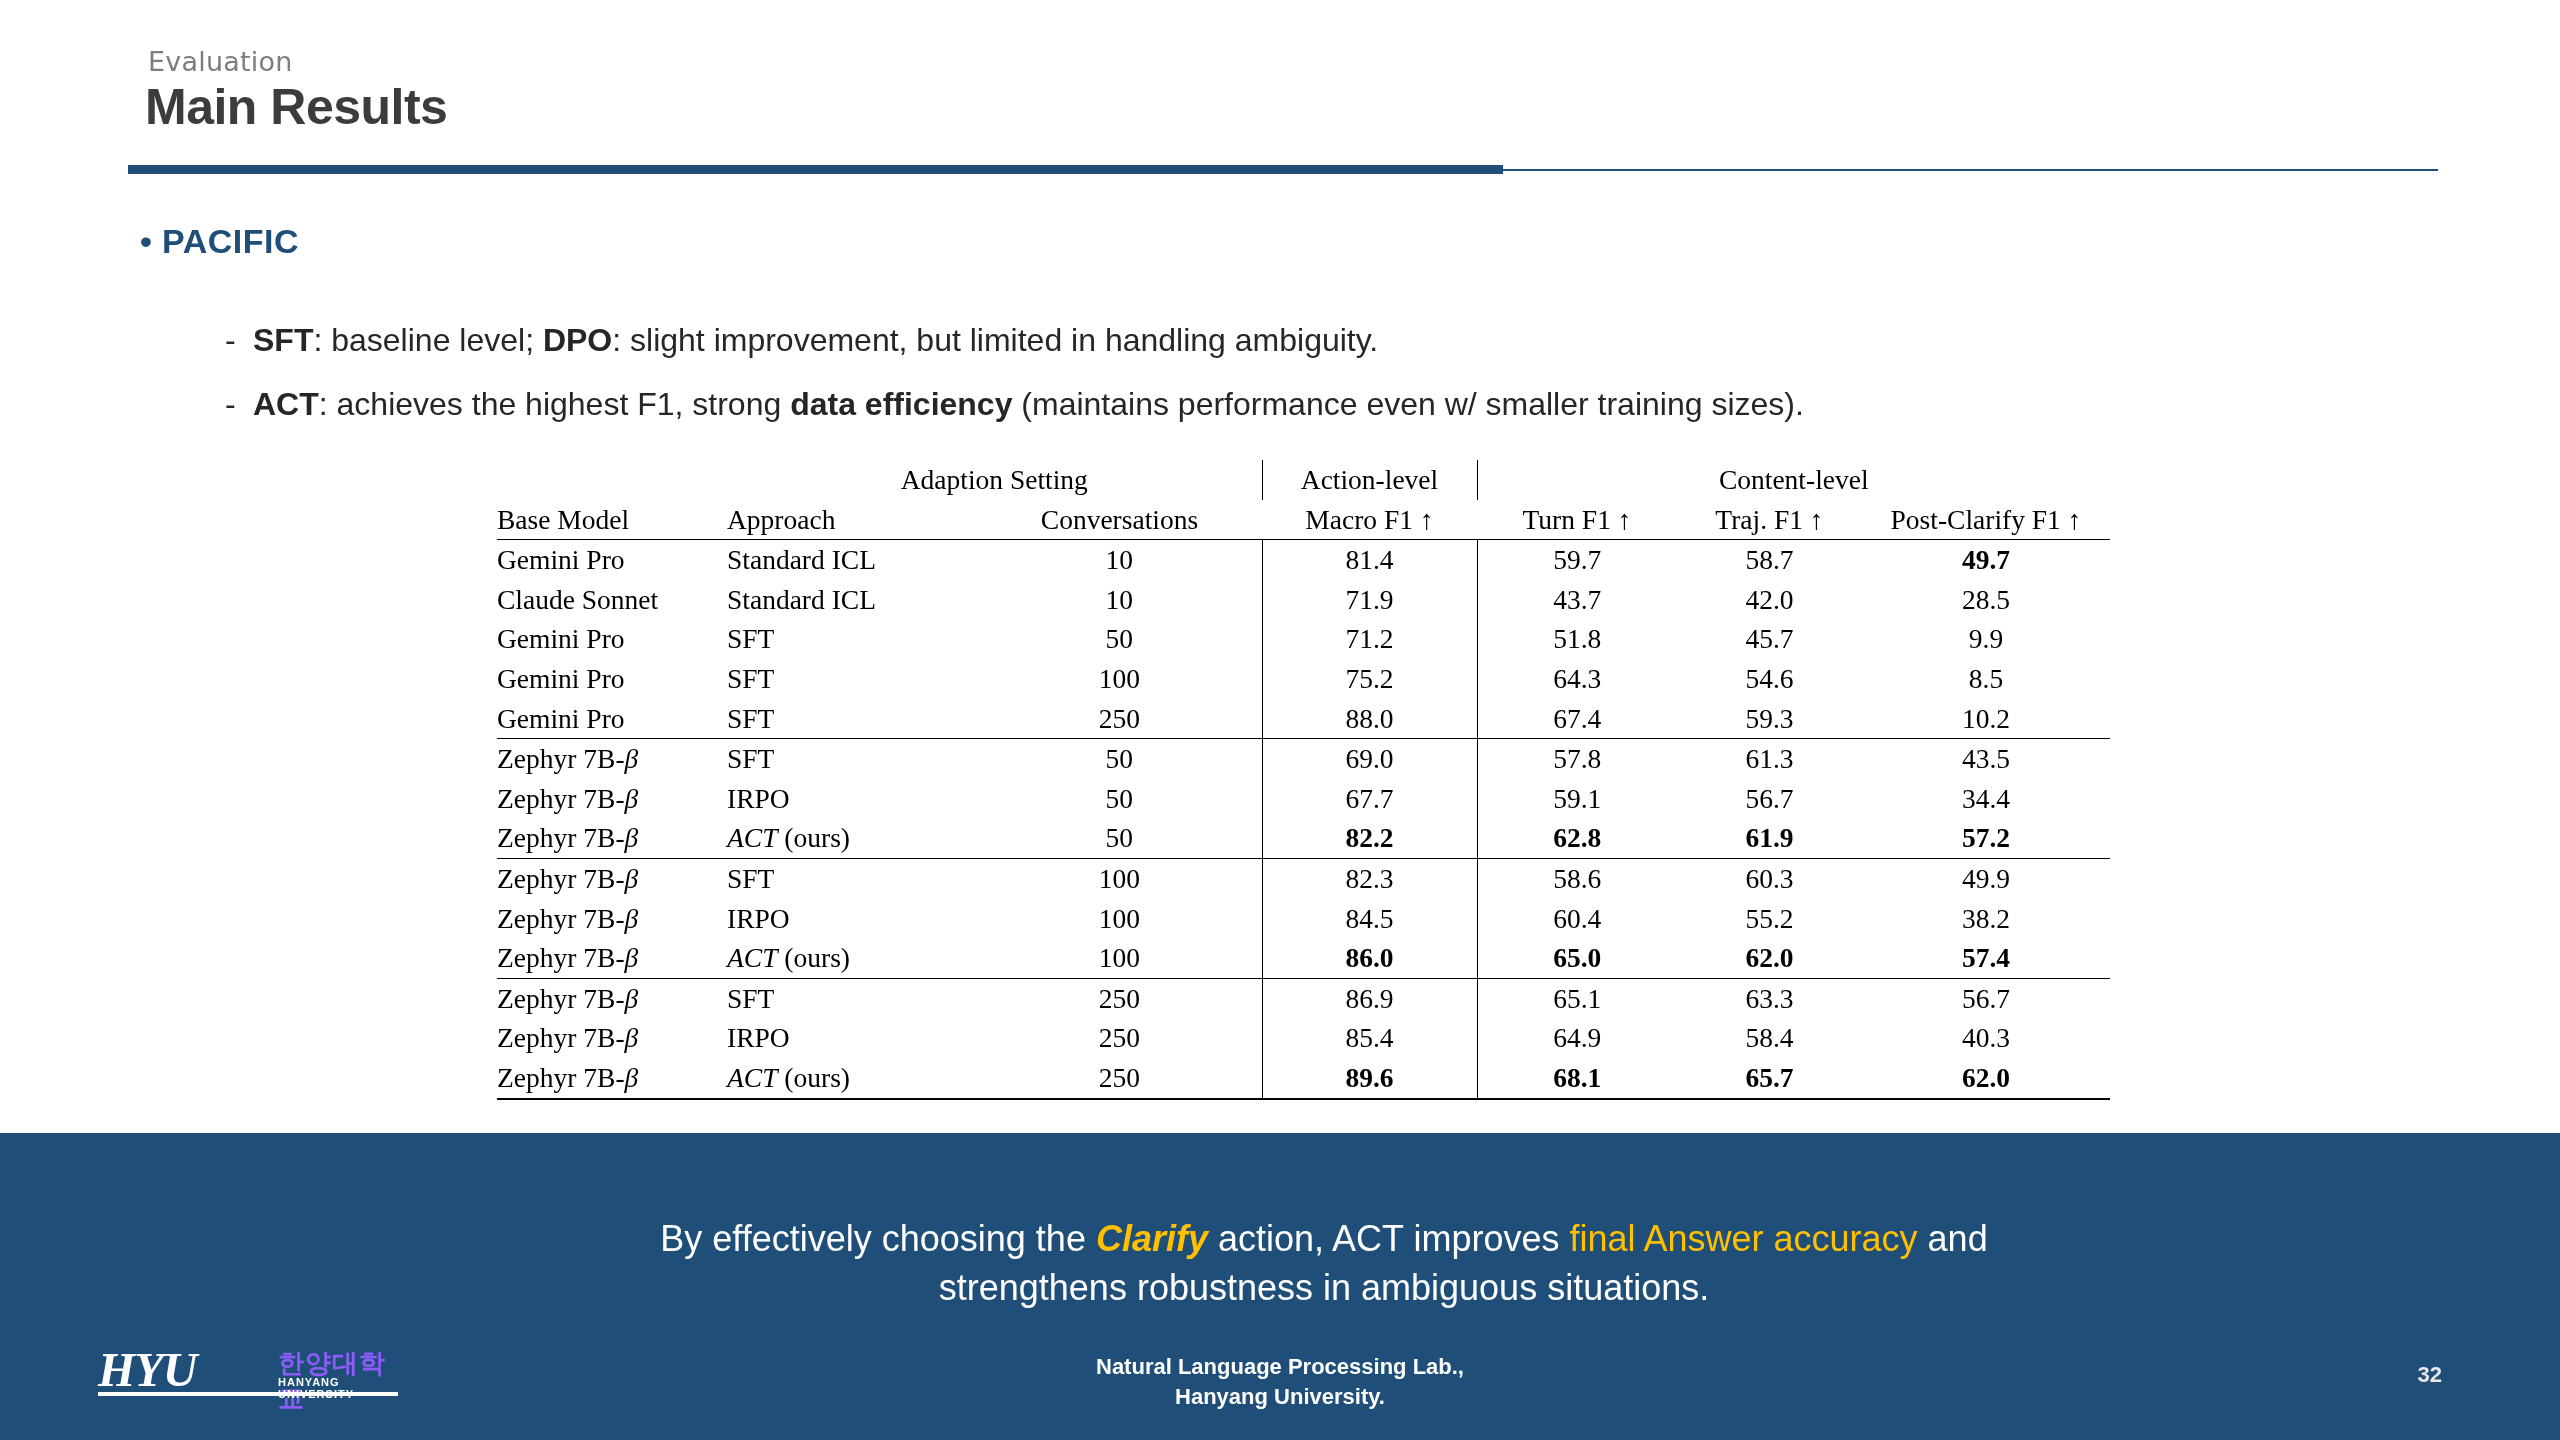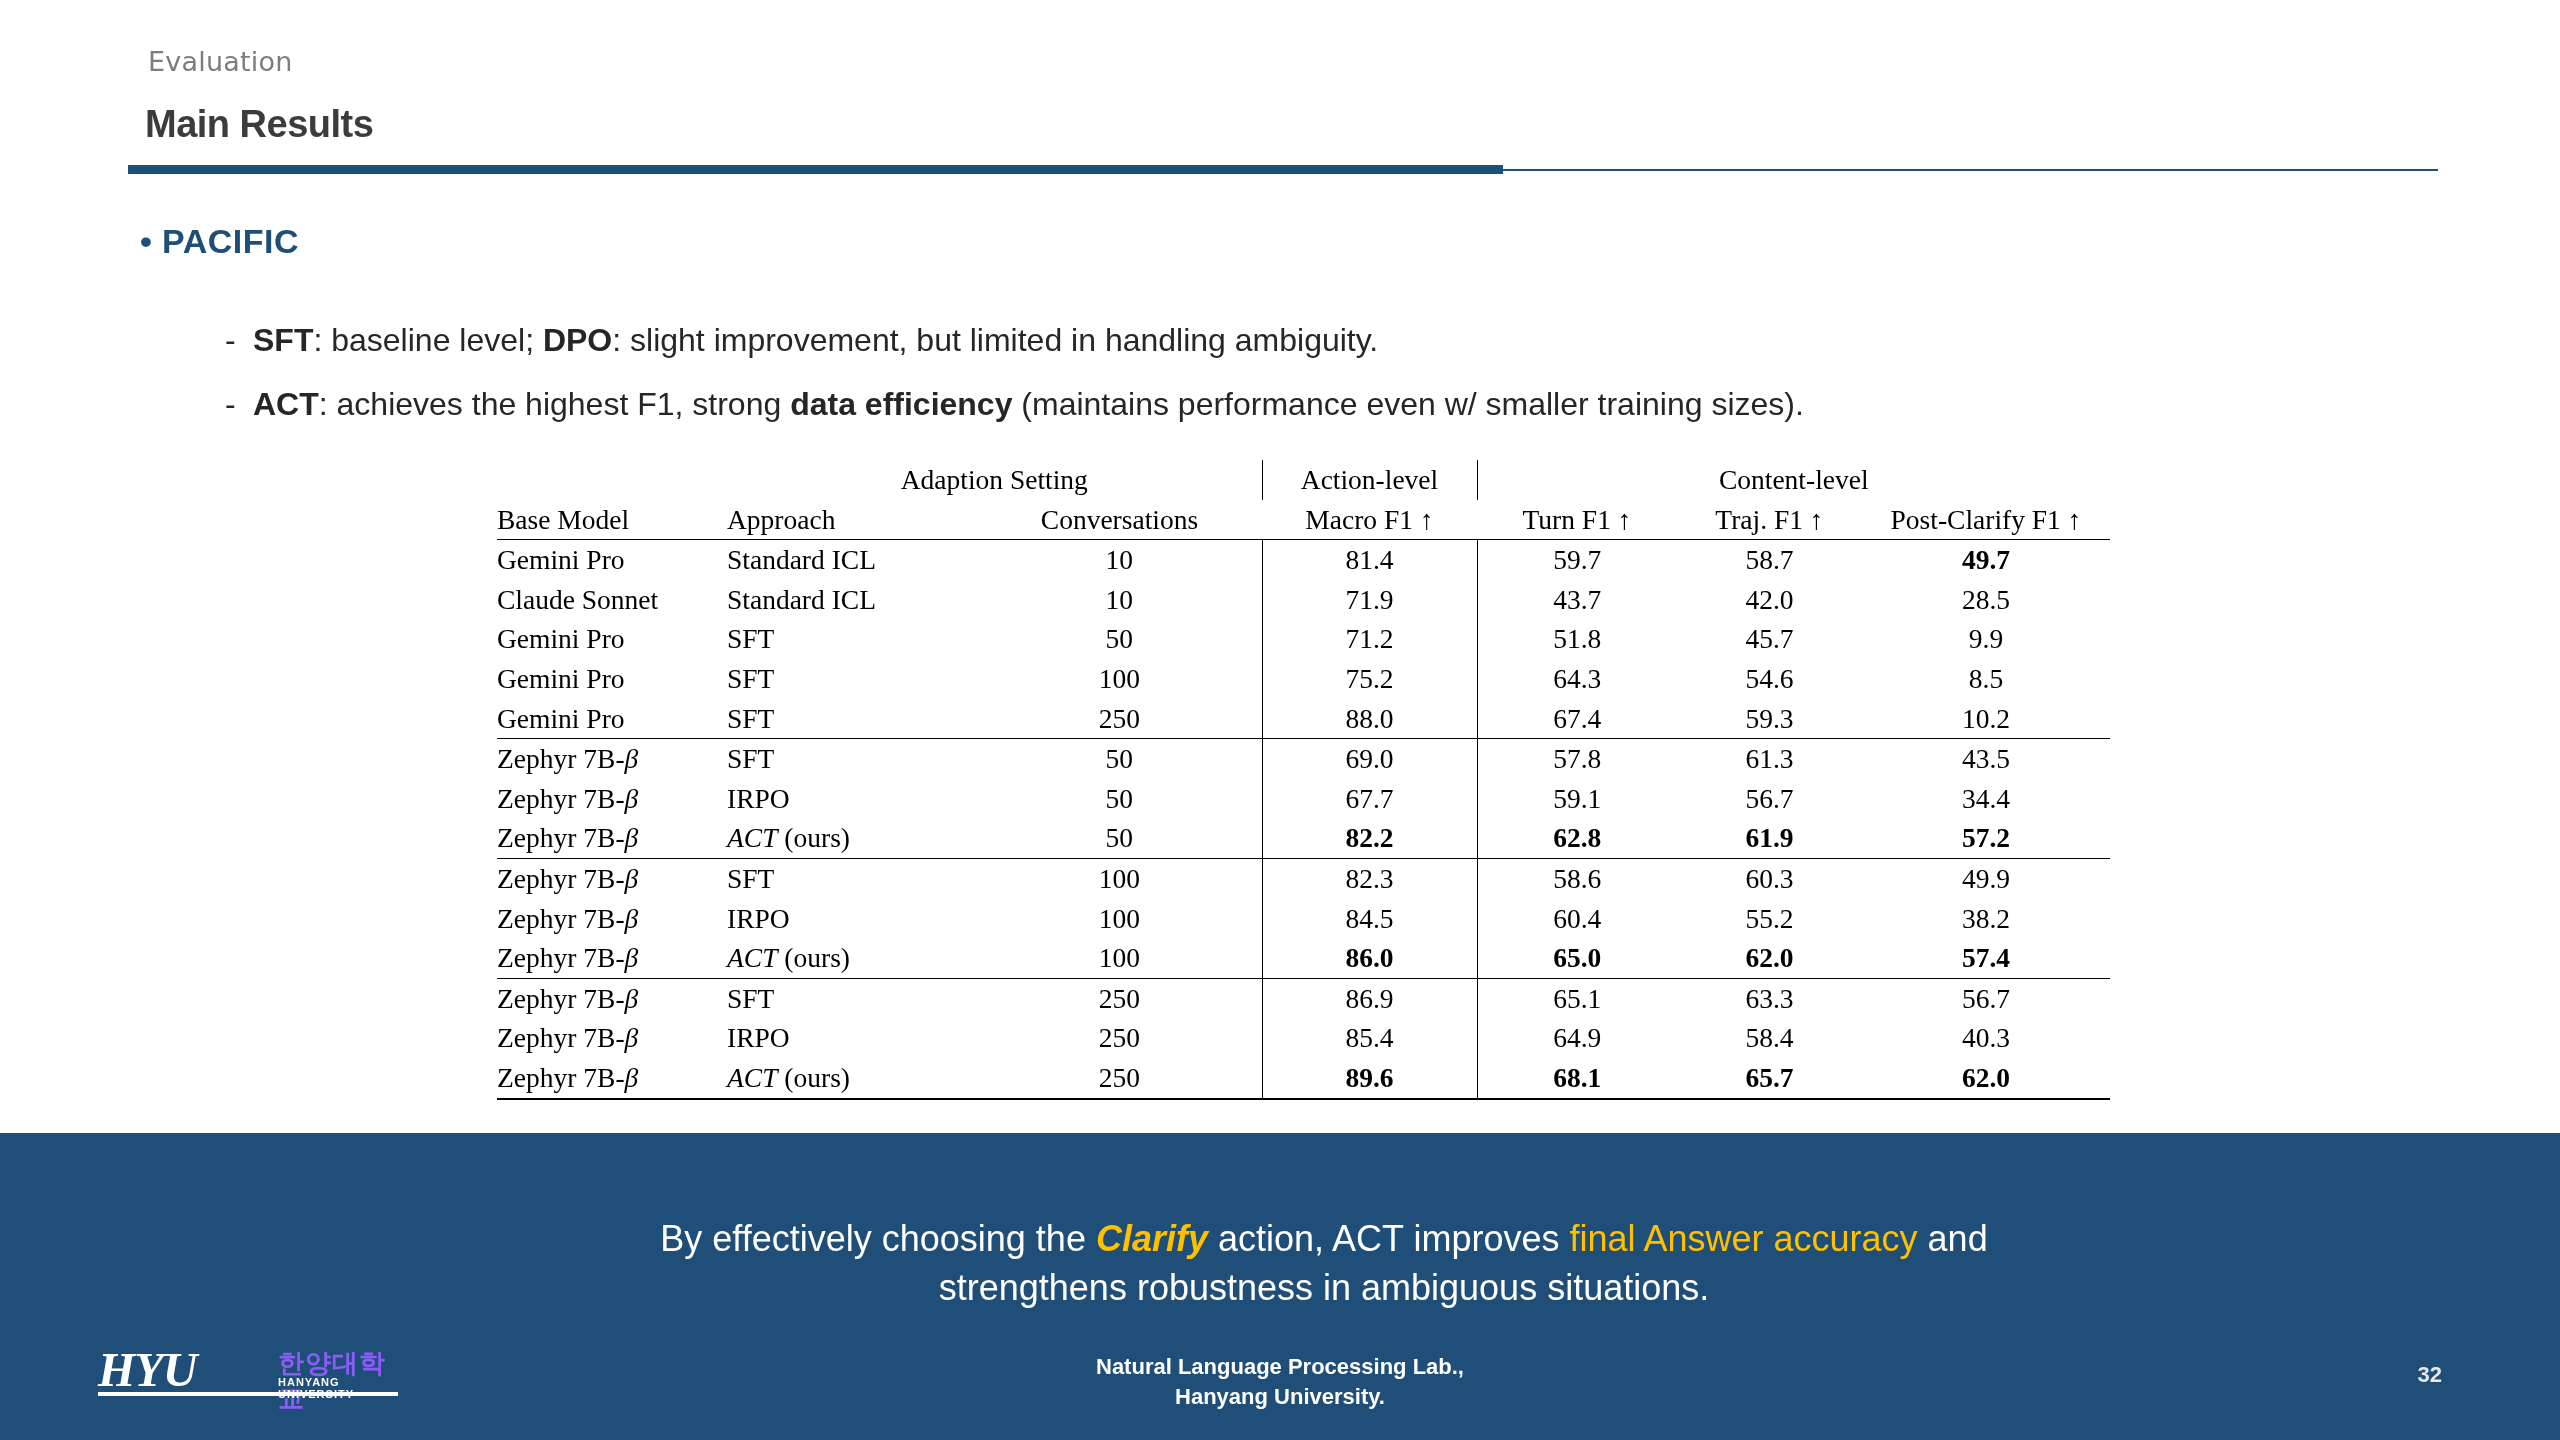--- a/index.html
+++ b/index.html
@@ -28,25 +28,24 @@
     top: 46px;
     font-size: 27px;
     color: #7d7d7d;
     font-family: "DejaVu Sans", sans-serif;
     letter-spacing: 0.2px;
   }
   .page-title {
     position: absolute;
     left: 145px;
     top: 78px;
-    font-size: 38px;
+    font-size: 50px;
     font-weight: bold;
     color: #3c3c3c;
     letter-spacing: -0.5px;
-    margin-top: 25px;
   }
   .rule-thick {
     position: absolute;
     left: 128px;
     top: 165px;
     width: 1375px;
     height: 9px;
     background: #1f4e79;
   }
   .rule-thin {

